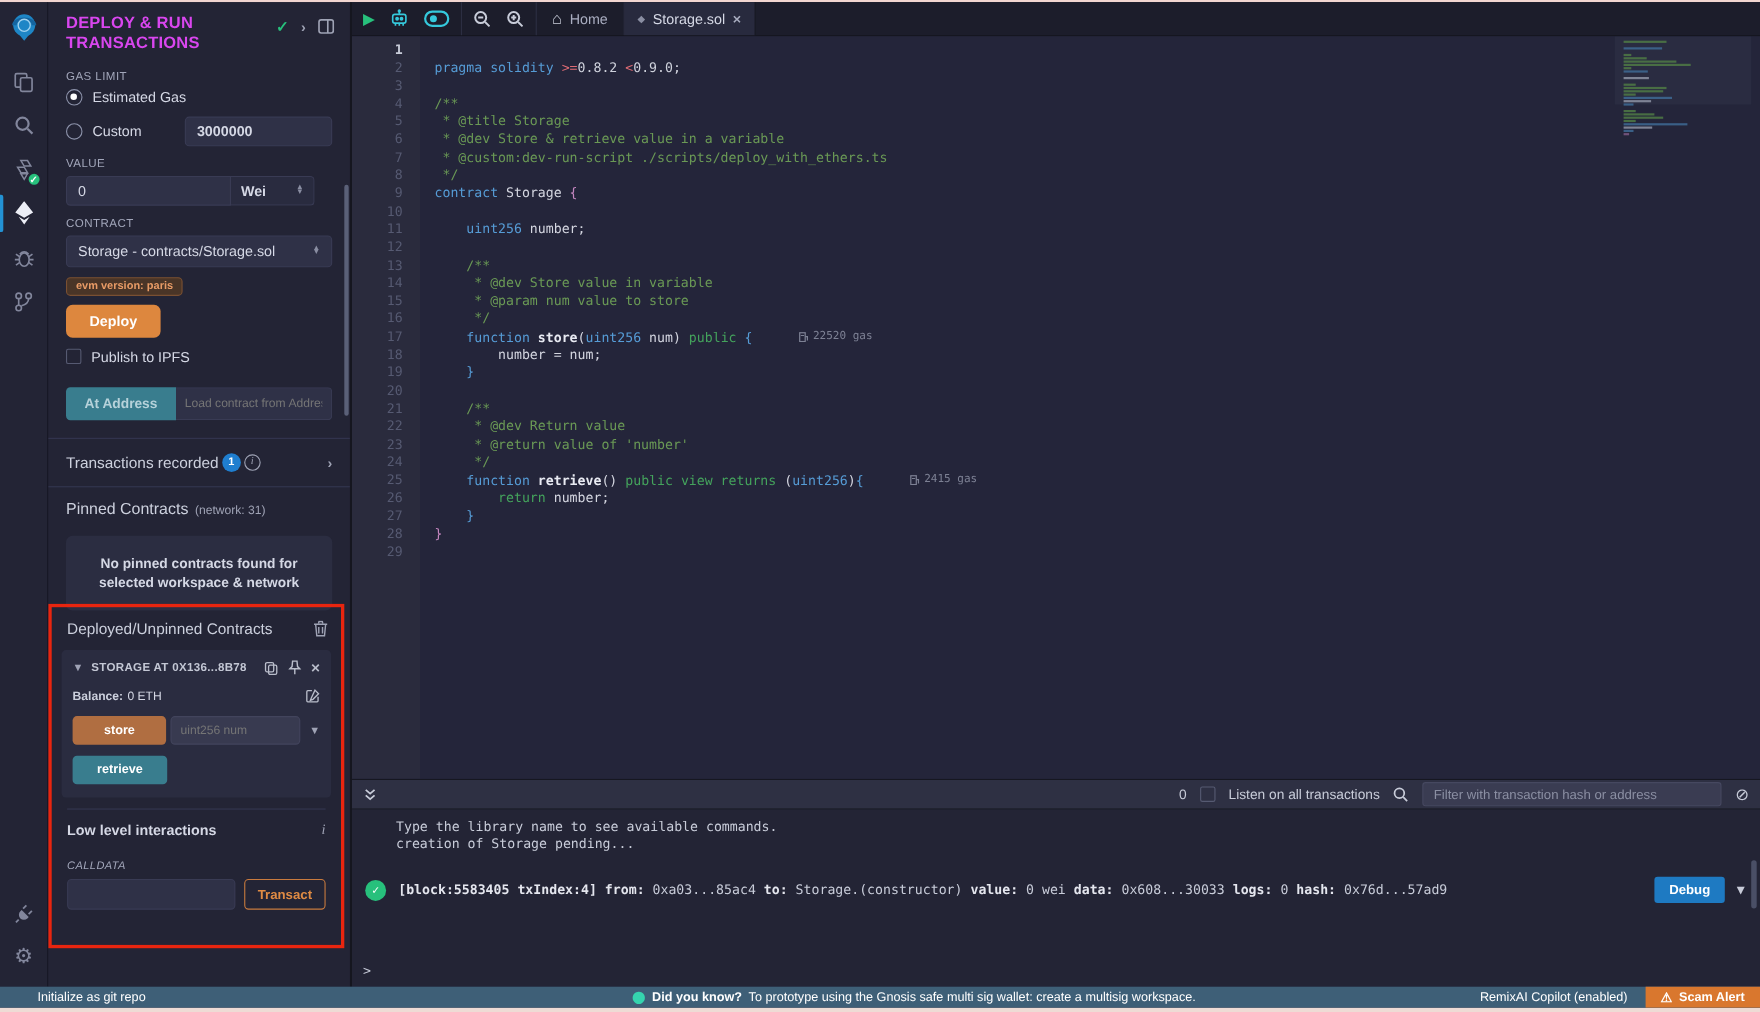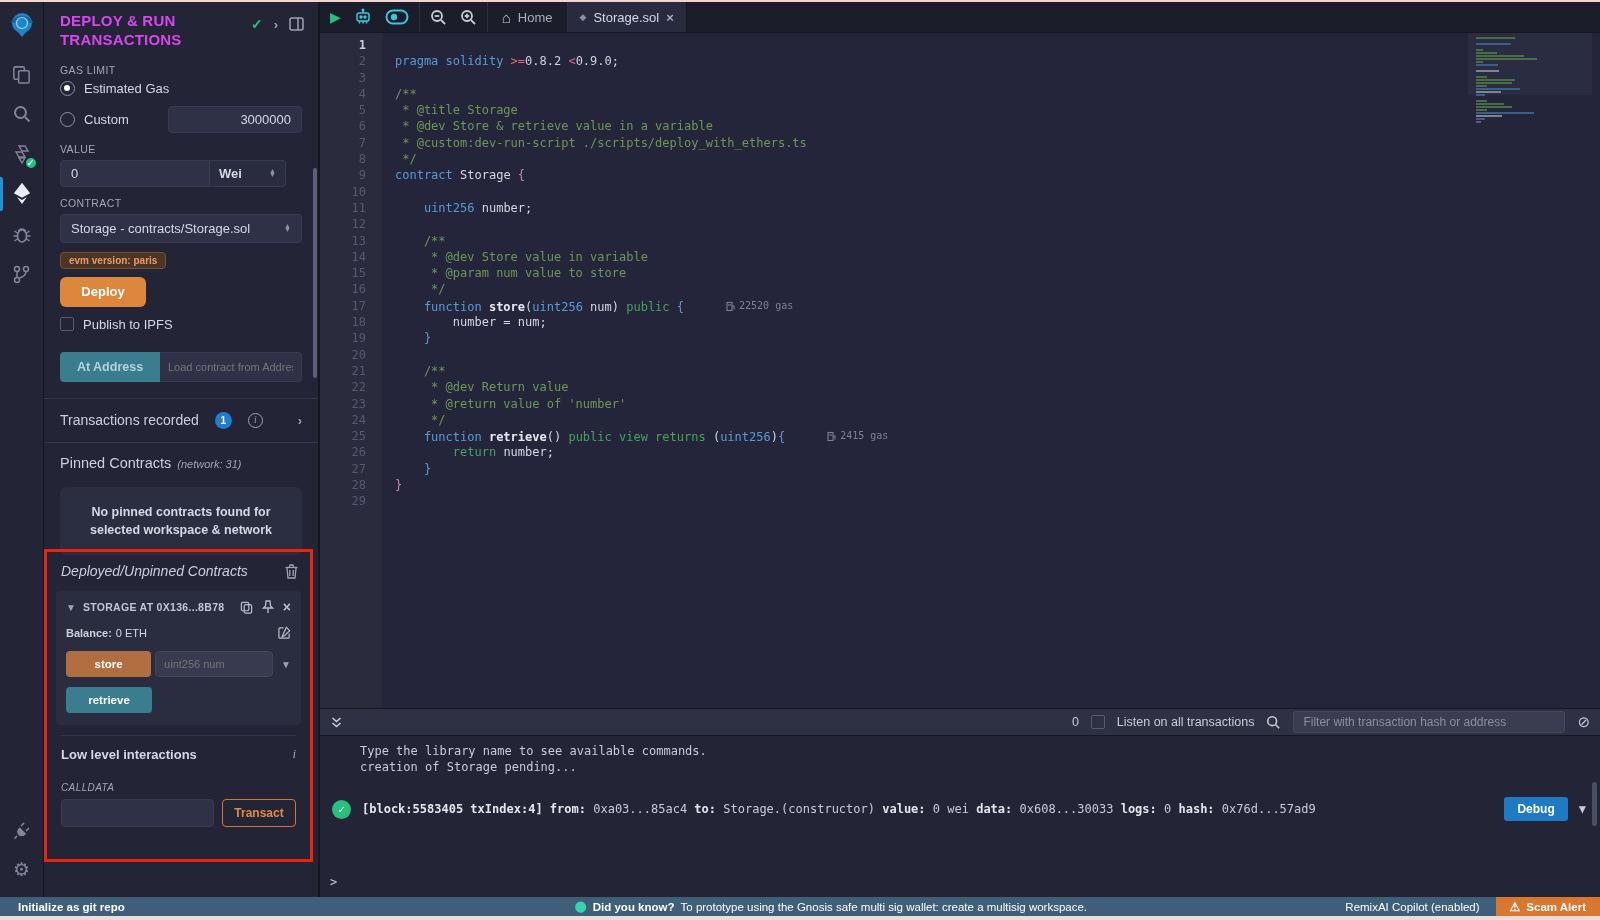--- a/index.html
+++ b/index.html
@@ -30,45 +30,45 @@
   .check-green { color:#27c07c; font-size:14px; font-weight:bold; }
   .chev-gray { color:#9fa3b5; font-size:13px; font-weight:bold; }
   .lbl { font-size:10.5px; color:#a2a6ba; margin:10px 16px 5px; letter-spacing:.4px; }
   .row { margin:0 16px; display:flex; align-items:center; }
   .radio { width:15px; height:15px; border-radius:50%; border:1.5px solid #8d93ab; margin-right:9px; position:relative; flex-shrink:0; }
   .radio.sel::after { content:""; position:absolute; left:3px; top:3px; width:6px; height:6px; background:#fff; border-radius:50%; }
   .radio-label { color:#d5d8e5; font-size:13px; }
   .row.gas-est { margin-top:4px; margin-bottom:10px; }
   .row.gas-custom { margin-bottom:6px; }
   .inp { background:#2f3147; border:1px solid #393b54; border-radius:4px; color:#d5d8e5; height:27px; padding:0 10px; font-size:13px; }
-  .custom-inp { margin-left:auto; width:134px; font-weight:normal;text-align:right; }
+  .custom-inp { margin-left:auto; width:134px; font-weight:bold; }
   .value-row { margin-top:2px; }
   .value-inp { width:150px; border-radius:4px 0 0 4px; }
   .unit-box { height:27px; width:76px; background:#292b3f; border:1px solid #393b54; border-left:none; border-radius:0 4px 4px 0; display:flex; align-items:center; justify-content:space-between; padding:0 9px; font-weight:bold; }
   .updown { display:flex; flex-direction:column; line-height:4.5px; font-size:7px; color:#8a8ea2; }
   .select-box { height:29px; width:242px; background:#2f3147; border:1px solid #393b54; border-radius:4px; display:flex; align-items:center; justify-content:space-between; padding:0 10px; font-size:13px; }
   .evm-badge { display:inline-block; margin:9px 16px 0; background:#4a3527; border:1px solid #7a5032; border-radius:4px; color:#e89b66; font-size:10px; font-weight:bold; padding:2px 8px; }
   .deploy-btn { margin:8px 16px 0; width:86px; height:30px; background:#dd873e; border:none; border-radius:6px; color:#fff; font-weight:bold; font-size:13px; }
   .chkrow { margin:10px 16px 0; display:flex; align-items:center; gap:9px; }
   .checkbox { width:14px; height:14px; border:1.5px solid #565a72; border-radius:2px; background:transparent; flex-shrink:0; }
   .ataddr-row { margin:20px 16px 0; display:flex; }
   .ataddr-btn { width:100px; height:30px; background:#397d8e; border:none; border-radius:4px 0 0 4px; color:#b6d2da; font-weight:bold; font-size:12.5px; }
   .ataddr-inp { flex:1; height:30px; background:#2f3147; border:1px solid #393b54; border-left:none; border-radius:0 4px 4px 0; color:#d5d8e5; padding:0 8px; font-size:11px; min-width:0; }
   .divider { border-top:1px solid #343650; margin-top:16px; }
-  .txrec-row { padding:13px 16px; display:flex; align-items:center; gap:16px; }
+  .txrec-row { padding:13px 16px; display:flex; align-items:center; gap:3px; }
   .txrec-label { font-size:14px; color:#ccd0dd; }
   .count-badge { width:17px; height:17px; border-radius:50%; background:#1f7ecf; color:#fff; font-size:10px; font-weight:bold; display:flex; align-items:center; justify-content:center; }
   .info-circ { width:15px; height:15px; border-radius:50%; border:1px solid #9fa3b5; color:#9fa3b5; font-size:9.5px; font-style:italic; font-family:"Liberation Serif",serif; display:flex; align-items:center; justify-content:center; }
   .txrec-chev { margin-left:auto; }
   .pinned-title-row { padding:12px 16px 0; display:flex; align-items:baseline; gap:6px; }
   .pinned-title { font-size:14.5px; color:#ccd0dd; }
-  .pinned-net { font-size:11px; color:#9fa3b5;font-style:italic; }
+  .pinned-net { font-size:11px; color:#9fa3b5; }
   .empty-box { margin:16px 16px 0; background:#2b2d41; border-radius:6px; padding:16px 20px; text-align:center; font-size:12.5px; font-weight:bold; color:#d5d8e5; line-height:1.45; }
   .deployed-box { position:absolute; left:0; right:5px; top:547px; height:313px; border:3px solid #e8250f; }
-  .deployed-head { display:flex; align-items:center; padding:11px 12px 8px 14px;font-style:italic; }
+  .deployed-head { display:flex; align-items:center; padding:11px 12px 8px 14px; }
   .deployed-title { font-size:14px; color:#ccd0dd; }
   .card { margin:4px 9px 0; background:#2a2c40; border-radius:4px; padding:9px 10px 12px; }
   .card-head { display:flex; align-items:center; gap:7px; }
   .contract-name { font-size:10.5px; font-weight:bold; color:#c3c7d4; letter-spacing:.3px; }
   .card-icons { margin-left:auto; display:flex; align-items:center; gap:9px; }
   .close-x { color:#b9bdca; font-size:14px; font-weight:bold; line-height:1; }
   .balance-row { display:flex; align-items:center; margin-top:12px; font-size:11px; }
   .balance-row b { color:#ccd0dd; }
   .fn-row { display:flex; align-items:center; margin-top:12px; }
   .store-btn { width:86px; height:26px; background:#b06e41; border:none; border-radius:4px; color:#fff; font-weight:bold; font-size:11.5px; }
@@ -124,21 +124,21 @@
   .tx-check { width:19px; height:19px; border-radius:50%; background:#27c07c; color:#fff; font-size:11px; font-weight:bold; display:flex; align-items:center; justify-content:center; flex-shrink:0; }
   .tx-text { flex:1; white-space:nowrap; overflow:hidden; font-size:12px; }
   .tx-text b { color:#e4e6ee; }
   .debug-btn { background:#1e7ac2; border:none; border-radius:3px; color:#fff; font-weight:bold; font-size:12px; padding:5px 13px; font-family:"Liberation Sans",sans-serif; }
   .tx-chev { color:#c8ccd9; font-size:12px; }
   .prompt { position:absolute; left:10px; bottom:8px; font-size:12px; }
   .term-scrollbar { position:absolute; right:3px; top:46px; width:5px; height:44px; background:#4a4f66; border-radius:3px; }
 
   
   .statusbar { height:19px; background:#3e5f77; display:flex; align-items:center; position:relative; color:#fff; font-size:11.5px; }
-  .sb-left { margin-left:18px;font-weight:bold; }
+  .sb-left { margin-left:34px; }
   .sb-tip { position:absolute; left:50%; transform:translateX(-44%); display:flex; align-items:center; gap:6px; white-space:nowrap; }
   .bulb { color:#35d4ae; font-size:11px; }
   .sb-right { margin-left:auto; display:flex; align-items:center; height:100%; }
   .copilot { margin-right:16px; }
   .scam { height:100%; background:#d9772e; display:flex; align-items:center; gap:6px; padding:0 14px; font-weight:bold; }
   .warn-glyph { font-size:12px; }
   svg { display:block; }
 </style>
 </head>
 <body>

